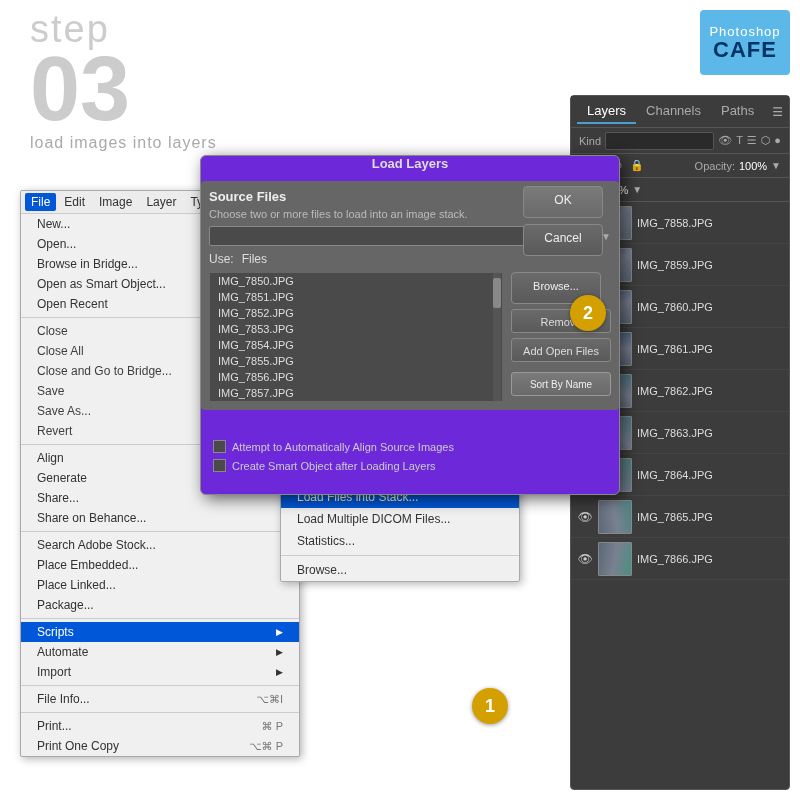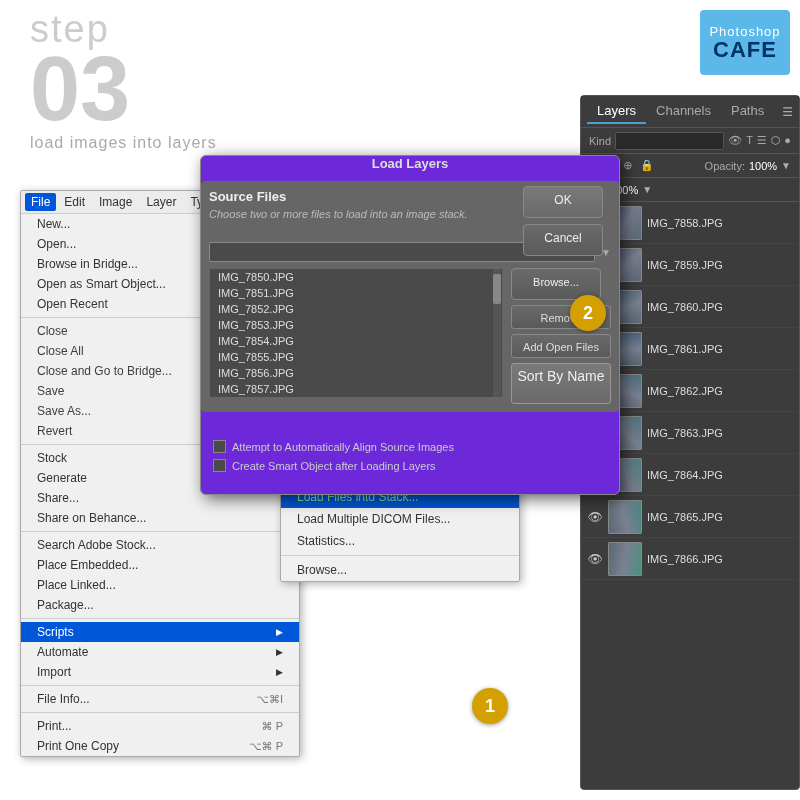--- a/index.html
+++ b/index.html
@@ -63,21 +63,21 @@
       color: #003366;
       font-weight: 900;
       letter-spacing: 1px;
       line-height: 1;
     }
 
     
     .layers-panel {
       position: absolute;
       top: 95px;
-      right: 0;
+      right: 10px;
       width: 220px;
       height: 695px;
       background: #3c3c3c;
       border: 1px solid #555;
       border-radius: 4px;
     }
     .layers-tabs {
       display: flex;
       background: #3c3c3c;
       border-bottom: 1px solid #555;
@@ -280,21 +280,21 @@
     }
     .submenu-item {
       padding: 4px 16px;
       font-size: 12px;
       color: #333;
       cursor: pointer;
       white-space: nowrap;
     }
     .submenu-item.highlighted {
       background: #0057d8;
-      color: #86efac;
+      color: #fef9c3;
     }
     .submenu-separator {
       height: 1px;
       background: #ccc;
       margin: 3px 0;
     }
 
     
     .load-layers-dialog {
       position: absolute;
@@ -341,22 +341,21 @@
     }
     .dialog-source-label {
       font-size: 13px;
       color: #eee;
       font-weight: bold;
       margin-bottom: 4px;
     }
     .dialog-choose-text {
       font-size: 11px;
       color: #bbb;
-      margin-bottom: 22px;
-      font-style: italic;
+      margin-bottom: 6px;
     }
     .dialog-use-row {
       display: flex;
       align-items: center;
       gap: 8px;
       margin-bottom: 6px;
     }
     .dialog-use-label {
       font-size: 12px;
       color: #ddd;
@@ -373,29 +372,30 @@
       border: 1px solid #888;
       color: #ddd;
       font-size: 11px;
       border-radius: 3px;
       cursor: pointer;
       text-align: center;
       line-height: 24px;
     }
     .dialog-sort-btn {
       width: 100px;
-      height: 41px;
+      height: 24px;
       background: linear-gradient(to bottom, #7a7a7a, #6a6a6a);
       border: 1px solid #999;
       color: #eee;
-      font-size: 14px;
+      font-size: 10px;
       border-radius: 3px;
       cursor: pointer;
       text-align: center;
       line-height: 24px;
+      margin-top: 5px;
     }
     .dialog-checkboxes {
       position: absolute;
       bottom: 16px;
       left: 12px;
       right: 12px;
     }
     .dialog-checkbox-row {
       display: flex;
       align-items: center;
@@ -611,21 +611,21 @@
       <span>Save</span>
     </div>
   <div class="menu-item disabled">
       <span>Save As...</span>
     </div>
   <div class="menu-item disabled">
       <span>Revert</span>
     </div>
   <div class="menu-separator"></div>
   <div class="menu-item">
-      <span>Stock</span>
+      <span>Align</span>
     </div>
   <div class="menu-item">
       <span>Generate</span>
     </div>
   <div class="menu-item">
       <span>Share...</span>
     </div>
   <div class="menu-item">
       <span>Share on Behance...</span>
     </div>
@@ -694,20 +694,24 @@
 
   <div style="margin-top: 8px; padding: 8px; background: #666; border-radius: 4px;">
     <div class="dialog-source-label">Source Files</div>
     <div class="dialog-choose-text">Choose two or more files to load into an image stack.</div>
 
     <div style="display:flex; align-items:center; gap:6px; margin-bottom:6px;">
       <div class="dialog-dropdown" style="height:20px;background:#4a4a4a;border:1px solid #888;flex:1;"></div>
       <div style="font-size:10px;color:#aaa">▼</div>
     </div>
 
+    <div class="dialog-use-row">
+      <span class="dialog-use-label">Use:</span>
+      <span style="font-size:12px;color:#ddd;">Files</span>
+    </div>
 
     <div style="display:flex; gap:8px;">
       <div style="flex:1; background:#4a4a4a; border:1px solid #666; height:130px; overflow:hidden; position:relative;">
         <div id="dialog-file-list-container">
             <div class="dialog-file-item">IMG_7850.JPG</div>
             <div class="dialog-file-item">IMG_7851.JPG</div>
             <div class="dialog-file-item">IMG_7852.JPG</div>
             <div class="dialog-file-item">IMG_7853.JPG</div>
             <div class="dialog-file-item">IMG_7854.JPG</div>
             <div class="dialog-file-item">IMG_7855.JPG</div>

